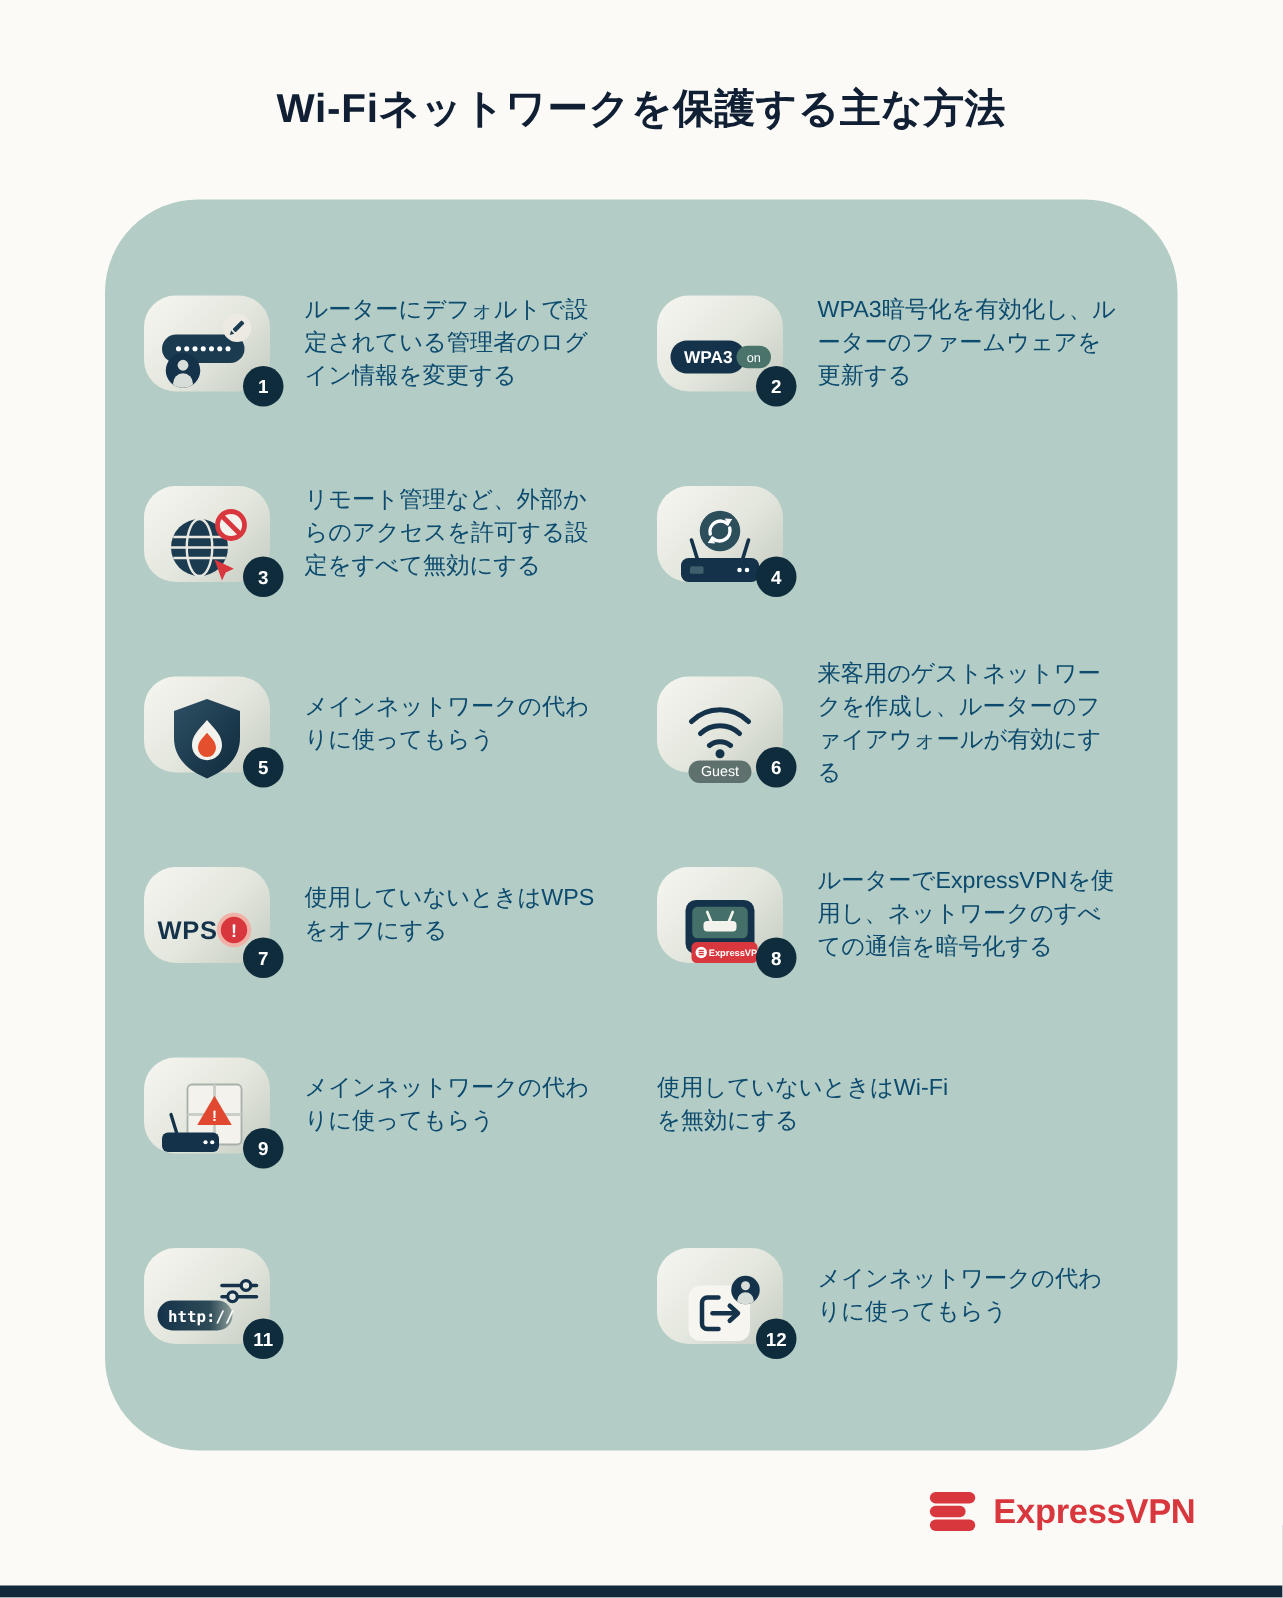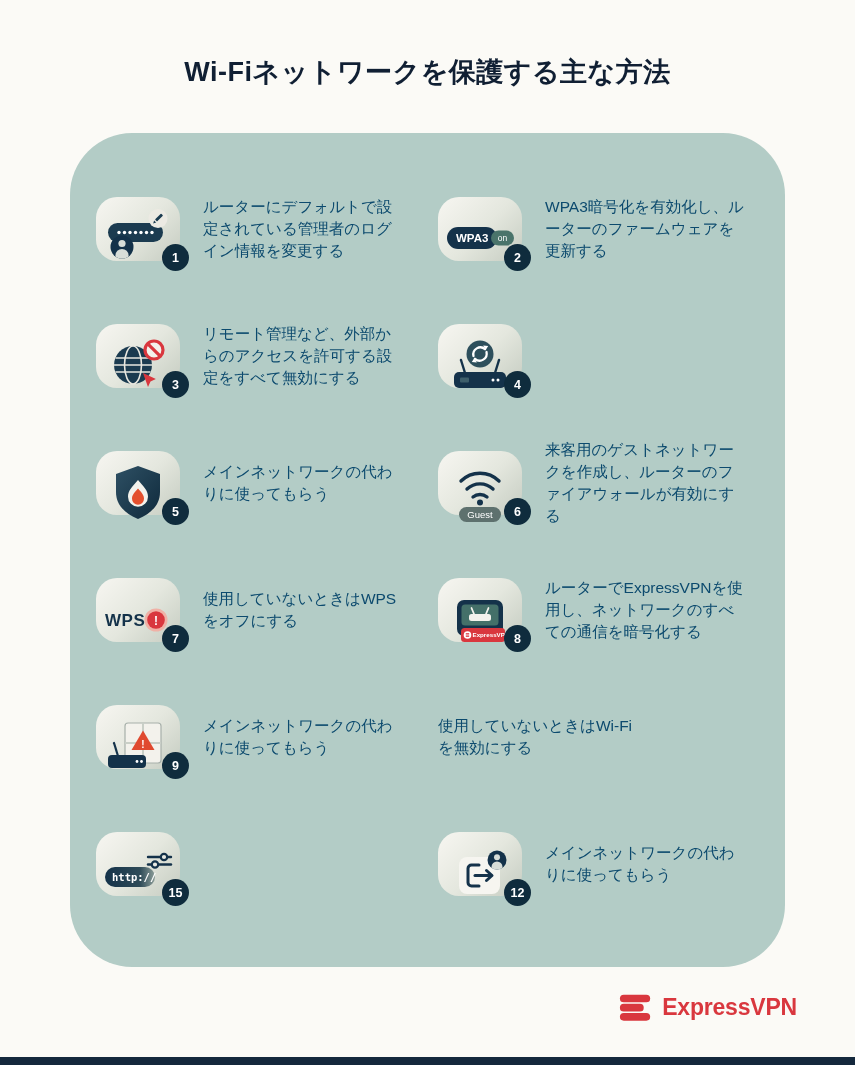--- a/index.html
+++ b/index.html
@@ -255,21 +255,21 @@
             </defs>
             <rect x="9" y="35" width="50" height="20" rx="10" fill="url(#httpg)"></rect>
             <text x="16" y="49" font-size="10.5" font-weight="bold" fill="#ffffff" font-family="DejaVu Sans Mono, monospace">http://</text>
             <g stroke="#14324a" stroke-width="2.4" stroke-linecap="round">
               <line x1="52" y1="25" x2="75" y2="25"></line>
               <line x1="52" y1="32.5" x2="75" y2="32.5"></line>
             </g>
             <circle cx="68" cy="25" r="3.2" fill="#e8e9e2" stroke="#14324a" stroke-width="2.2"></circle>
             <circle cx="59" cy="32.5" r="3.2" fill="#e8e9e2" stroke="#14324a" stroke-width="2.2"></circle>
           </svg>
-          <div class="badge">15</div>
+          <div class="badge">11</div>
         </div>
       </div>
 
       <div class="tip">
         <div class="tile">
           <svg viewBox="0 0 84 84">
             <rect x="21" y="25" width="41" height="37" rx="8" fill="#f6f5f0"></rect>
             <g stroke="#14324a" stroke-width="3" fill="none" stroke-linecap="round" stroke-linejoin="round">
               <path d="M41 33 h-7.5 a3.5 3.5 0 0 0 -3.5 3.5 v14 a3.5 3.5 0 0 0 3.5 3.5 H41"></path>
               <line x1="37" y1="43.5" x2="53" y2="43.5"></line>

